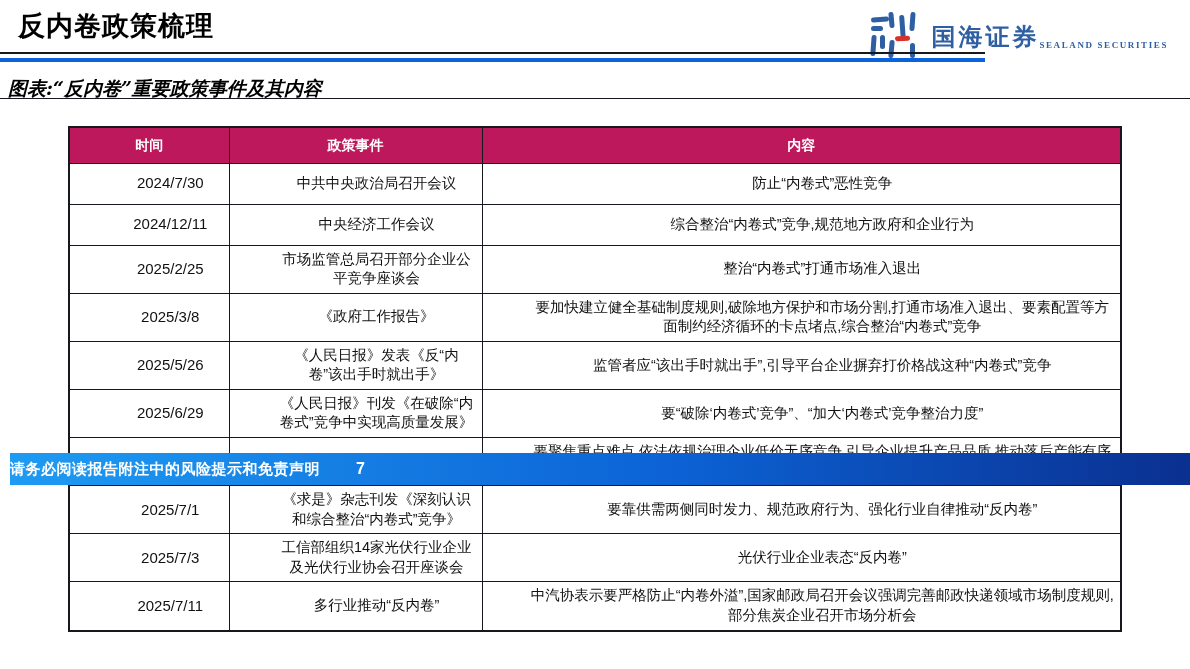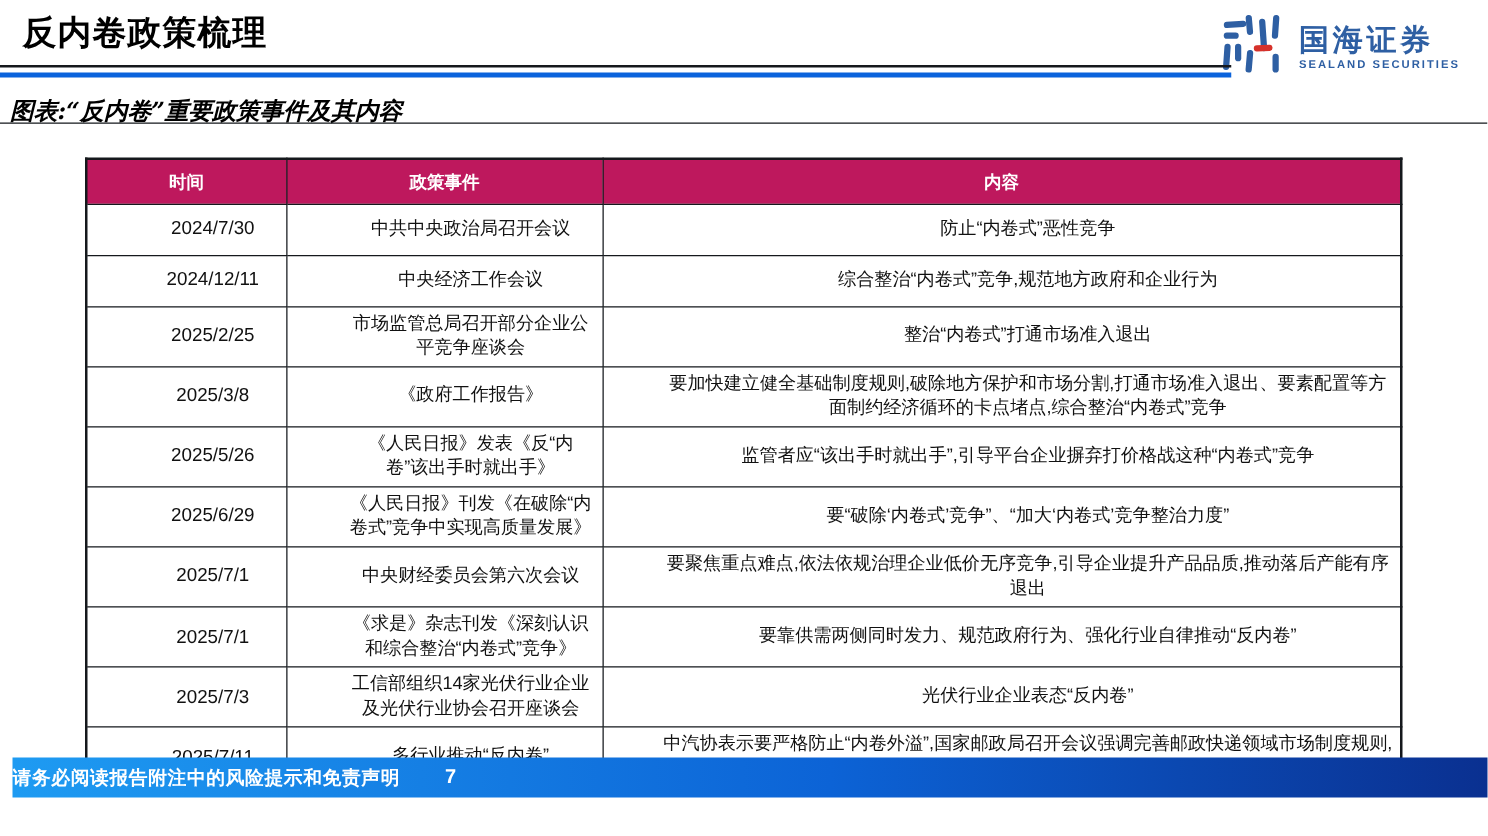--- a/index.html
+++ b/index.html
@@ -1,30 +1,30 @@
 <!DOCTYPE html>
 <html><head>
 <meta charset="utf-8">
 <style>
   * { margin:0; padding:0; box-sizing:border-box; }
   html,body { width:1190px; height:669px; background:#ffffff; overflow:hidden;
               font-family:"Liberation Sans", sans-serif; }
-  .page { position:relative; width:1190px; height:638px; background:#fff; }
+  .page { position:relative; width:1190px; height:485px; background:#fff; }
 
   
   .page-title { position:absolute; left:18px; top:8px; font-size:27px; font-weight:700;
                 color:#000; letter-spacing:1px; }
   .rule-black { position:absolute; left:0; top:52px; width:985px; height:2px; background:#15181c; }
   .rule-blue  { position:absolute; left:0; top:58px; width:985px; height:4px; background:#0b63dc; }
 
   .logo { position:absolute; right:22px; top:10px; display:flex; align-items:center; gap:10px; }
   .logo-mark { width:52px; height:52px; }
-  .logo-text { display:flex; flex-direction:column; line-height:1.05; }
+  .logo-text { display:flex; flex-direction:row; line-height:1.05;font-family:Liberation Serif, serif; }
   .logo-cn { font-size:24px; font-weight:700; color:#2e5fa3; letter-spacing:3px; }
-  .logo-en { font-size:9px; font-weight:700; color:#2e5fa3; letter-spacing:1.6px; margin-top:2px; }
+  .logo-en { font-size:9px; font-weight:700; color:#2e5fa3; letter-spacing:1.6px; margin-top:16px; }
 
   
   .caption { position:absolute; left:8px; top:76px; font-family:"DejaVu Serif", serif;
              font-style:italic; font-weight:700; font-size:19px; color:#000; }
   .caption-rule { position:absolute; left:0; top:98px; width:1190px; height:1px; background:#15181c; }
 
   
   .table-wrap { position:absolute; left:68px; top:126px; width:1052px; }
   table { border-collapse:collapse; width:1052px; table-layout:fixed; }
   th, td { border:1px solid #15181c; text-align:center; vertical-align:middle;

